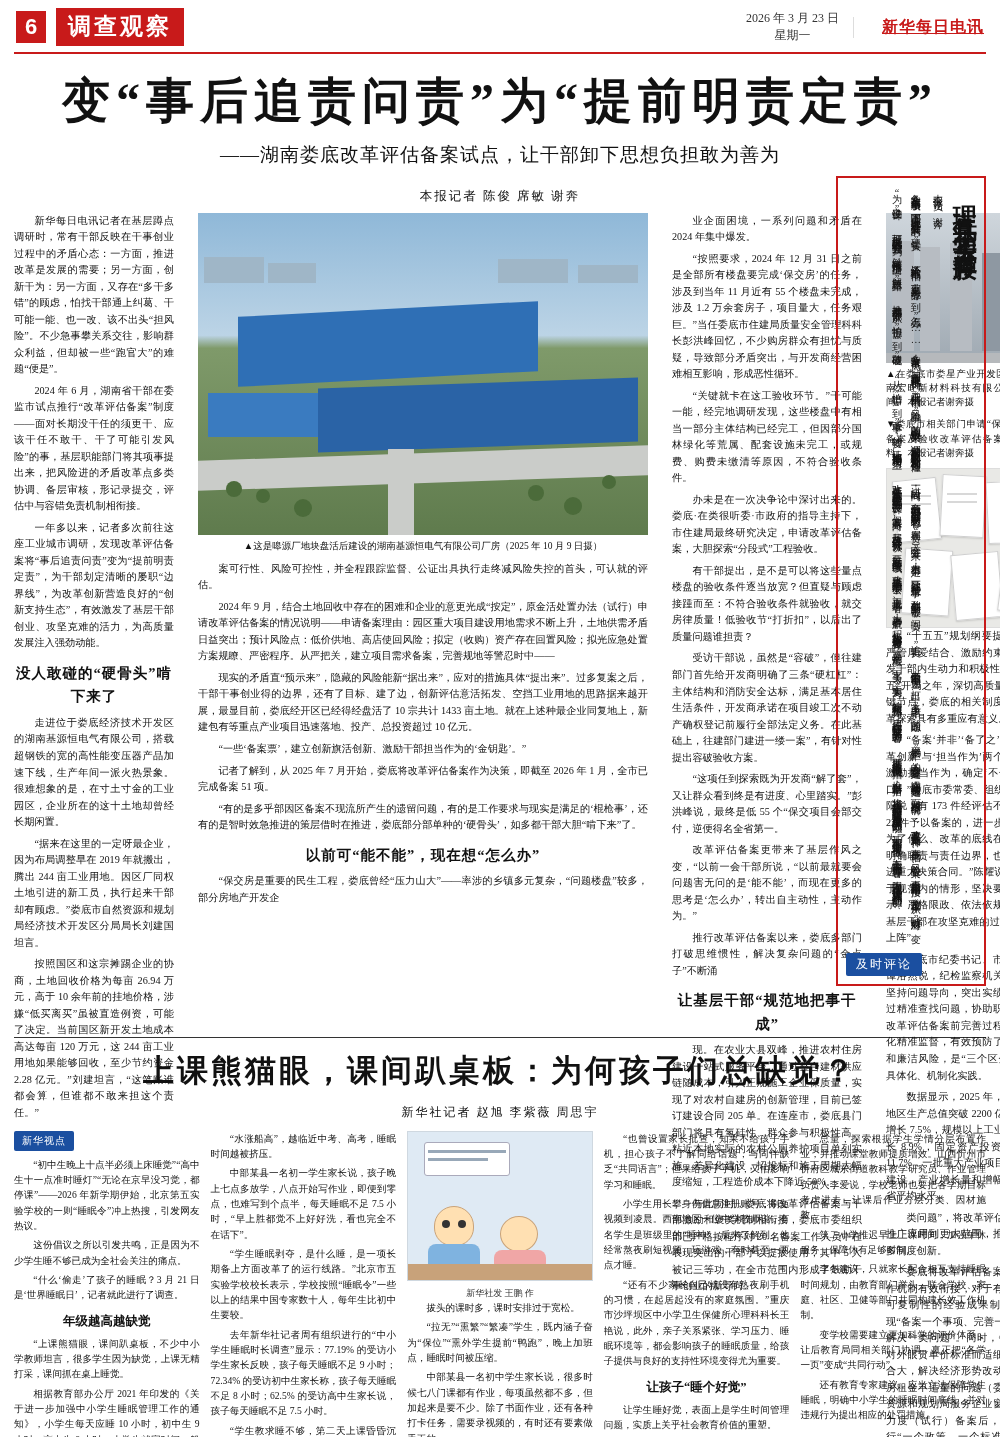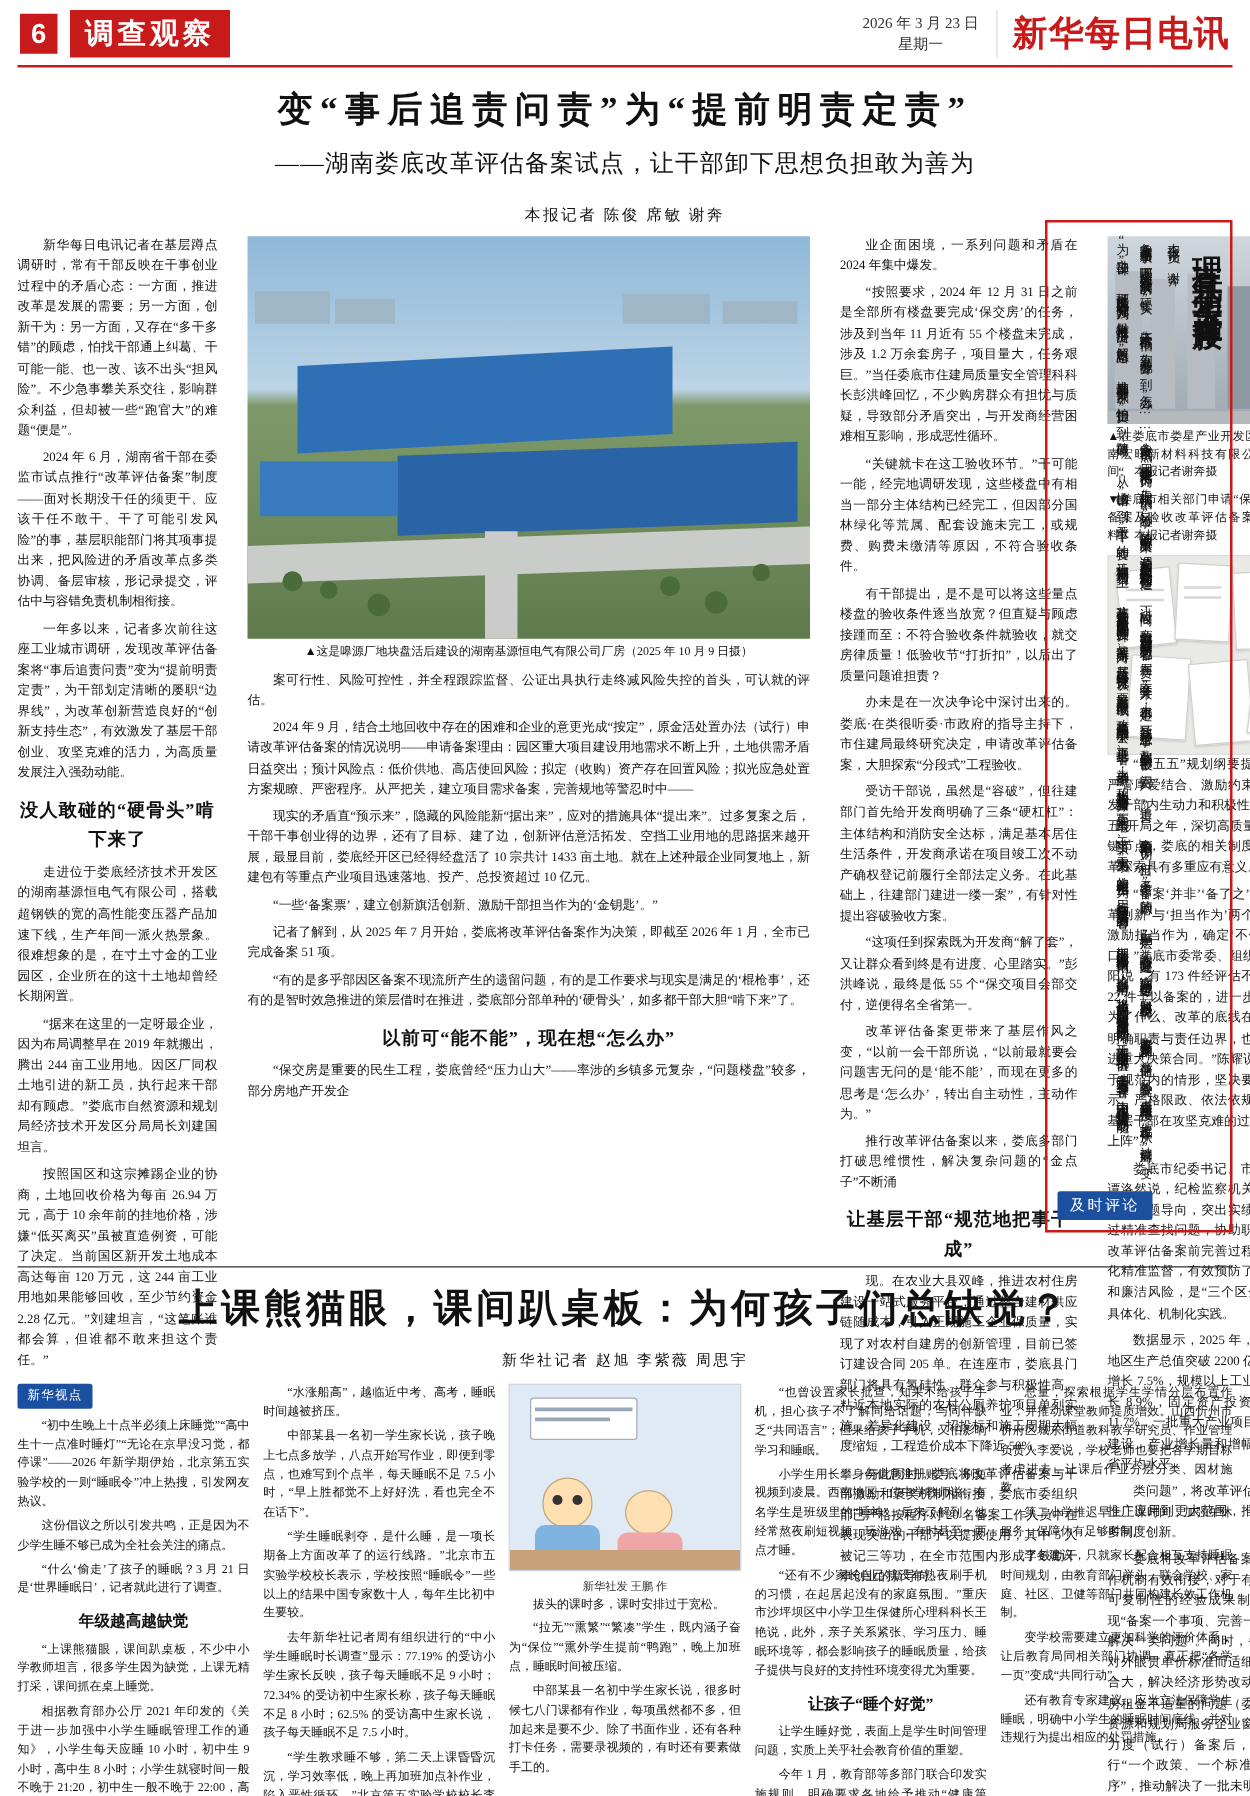--- a/index.html
+++ b/index.html
@@ -26,28 +26,28 @@
     width:30px; height:32px; line-height:32px; text-align:center;
     font-size:22px; font-family:"Liberation Sans", sans-serif;
   }
   .section-name {
     background:#c81a1a; color:#fff; font-weight:bold;
     font-size:23px; letter-spacing:3px; padding:3px 12px 4px 12px;
   }
   .mh-right { display:flex; align-items:center; gap:14px; }
   .mh-date { font-size:12px; color:#333; text-align:center; line-height:1.45; }
   .mh-logo {
-    color:#c81a1a; font-weight:bold; font-size:28px; letter-spacing:1px;
-    border-left:1px solid #ddd; padding-left:12px;
+    color:#c81a1a; font-weight:bold; font-size:16px; letter-spacing:1px;
+    border-left:1px solid #ddd; padding-left:28px;text-decoration:underline;
   }
 
   
   .headline-wrap { text-align:center; padding:18px 0 6px 0; }
   .headline {
-    font-size:28px; font-weight:bold; letter-spacing:6px;
+    font-size:48px; font-weight:bold; letter-spacing:6px;
     line-height:1.2;
   }
   .subheadline {
     font-size:19px; margin-top:12px; letter-spacing:1px; color:#111;
   }
   .byline-center { text-align:center; font-size:12.5px; margin:14px 0 8px 0; letter-spacing:2px;}
 
   
   .main-grid {
     display:grid;
@@ -208,22 +208,22 @@
       <p>记者了解到，从 2025 年 7 月开始，娄底将改革评估备案作为决策，即截至 2026 年 1 月，全市已完成备案 51 项。</p>
       <p>“有的是多乎部因区备案不现流所产生的遗留问题，有的是工作要求与现实是满足的‘棍枪事’，还有的是智时效急推进的策层借时在推进，娄底部分部单种的‘硬骨头’，如多都干部大胆“啃下来”了。</p>
       <div class="sub-head">以前可“能不能”，现在想“怎么办”</div>
       <p>“保交房是重要的民生工程，娄底曾经“压力山大”——率涉的乡镇多元复杂，“问题楼盘”较多，部分房地产开发企</p>
     </div>
 
     <div class="col">
       <p>业企面困境，一系列问题和矛盾在 2024 年集中爆发。</p>
       <p>“按照要求，2024 年 12 月 31 日之前是全部所有楼盘要完成‘保交房’的任务，涉及到当年 11 月近有 55 个楼盘未完成，涉及 1.2 万余套房子，项目量大，任务艰巨。”当任委底市住建局质量安全管理科科长彭洪峰回忆，不少购房群众有担忧与质疑，导致部分矛盾突出，与开发商经营困难相互影响，形成恶性循环。</p>
       <p>“关键就卡在这工验收环节。”干可能一能，经完地调研发现，这些楼盘中有相当一部分主体结构已经完工，但因部分国林绿化等荒属、配套设施未完工，或规费、购费未缴清等原因，不符合验收条件。</p>
+      <p>办未是在一次决争论中深讨出来的。娄底·在类很听委·市政府的指导主持下，市住建局最终研究决定，申请改革评估备案，大胆探索“分段式”工程验收。</p>
       <p>有干部提出，是不是可以将这些量点楼盘的验收条件逐当放宽？但直疑与顾虑接踵而至：不符合验收条件就验收，就交房律质量！低验收节“打折扣”，以后出了质量问题谁担责？</p>
-      <p>办未是在一次决争论中深讨出来的。娄底·在类很听委·市政府的指导主持下，市住建局最终研究决定，申请改革评估备案，大胆探索“分段式”工程验收。</p>
       <p>受访干部说，虽然是“容破”，但往建部门首先给开发商明确了三条“硬杠杠”：主体结构和消防安全达标，满足基本居住生活条件，开发商承诺在项目竣工次不动产确权登记前履行全部法定义务。在此基础上，往建部门建进一缕一案”，有针对性提出容破验收方案。</p>
       <p>“这项任到探索既为开发商“解了套”，又让群众看到终是有进度、心里踏实。”彭洪峰说，最终是低 55 个“保交项目会部交付，逆便得名全省第一。</p>
       <p>改革评估备案更带来了基层作风之变，“以前一会干部所说，“以前最就要会问题害无问的是‘能不能’，而现在更多的思考是‘怎么办’，转出自主动性，主动作为。”</p>
       <p>推行改革评估备案以来，娄底多部门打破思维惯性，解决复杂问题的“金点子”不断涌</p>
       <div class="sub-head">让基层干部“规范地把事干成”</div>
       <p>现。在农业大县双峰，推进农村住房建设一站式服务平台，通过整合建材供应链随成本，引入正规施工企业保质量，实现了对农村自建房的创新管理，目前已签订建设合同 205 单。在连座市，娄底县门部门将具有氢硅性、群众参与积极性高、粘近本地实际的农村公厕养护项目单列实施，差异化建设，招投标和施工周期大幅度缩短，工程造价成本下降近 50%。</p>
       <p>与此同时，娄底将改革评估备案与干部激励和褒奖机制相衔接，娄底市委组织部已严格按程序对 20 名备案工作人员中在表现突出的干部予以提拔使用，其中 5 人被记三等功，在全市范围内形成了鼓励干事创业的新导向。</p>
     </div>
 
     <div class="col">

